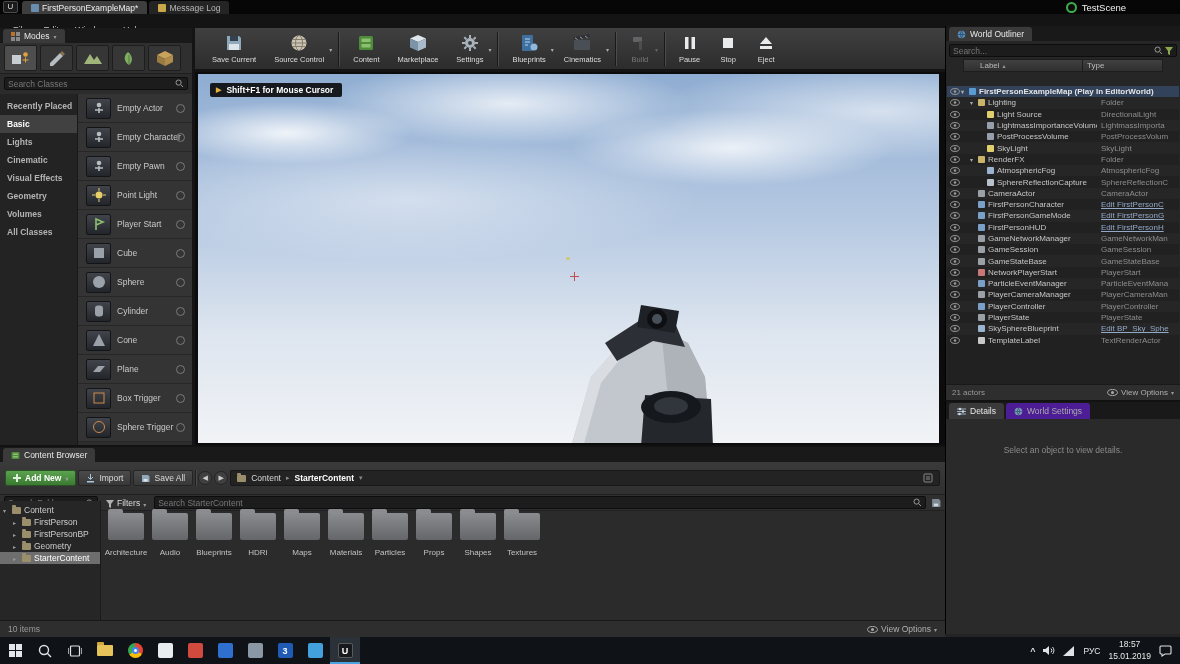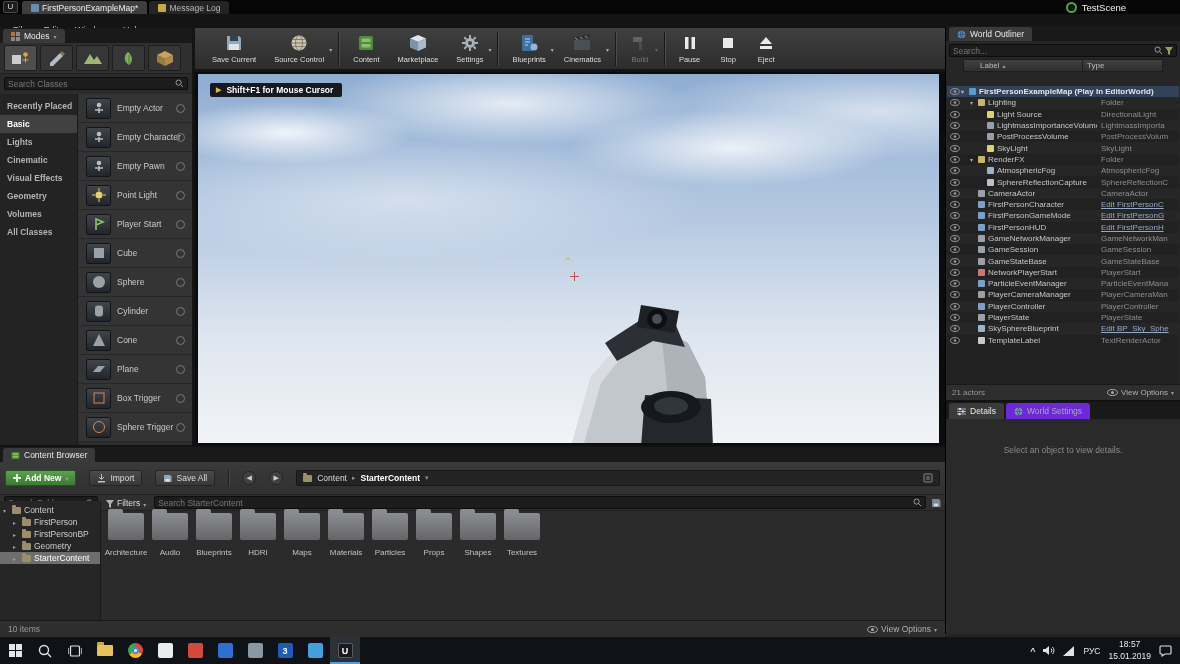--- a/index.html
+++ b/index.html
@@ -17,21 +17,21 @@
 .wtab-ic.log{background:#caa84a}
 .recorder{position:absolute;right:54px;top:0;height:14px;display:flex;align-items:center;gap:5px;font-size:9.5px;color:#f0f0f0}
 .rec-circle{width:11px;height:11px;border-radius:50%;background:#0c0c0c;border:2px solid #3fae4a;flex:none}
 
 
 #menubar{position:absolute;left:0;top:14px;width:1180px;height:32px;background:#141414;border-bottom:1px solid #000;display:flex;align-items:center;padding-left:5px}
 .menu-item{font-size:9px;color:#c8c8c8;padding:0 8px}
 
 
 .panel-tabbar{height:15px;background:#191919;display:flex;align-items:flex-end;padding-left:3px}
-.ptab{height:14px;background:#6d28d9;border-radius:3px 3px 0 0;display:flex;align-items:center;gap:4px;padding:0 8px;font-size:8.5px;color:#aaa;margin-right:2px;white-space:nowrap}
+.ptab{height:14px;background:#4c1d95;border-radius:3px 3px 0 0;display:flex;align-items:center;gap:4px;padding:0 8px;font-size:8.5px;color:#aaa;margin-right:2px;white-space:nowrap}
 .ptab.active{background:#3a3a3a;color:#e8e8e8}
 .caret{font-size:6px;color:#999}
 .inp{background:#1c1c1c;border:1px solid #0d0d0d;border-radius:2px;display:flex;align-items:center;padding:0 3px;height:13px}
 .inp input{flex:1;min-width:0;background:none;border:none;outline:none;color:#bbb;font-size:8.5px;font-family:inherit}
 .inp input::placeholder{color:#777}
 .mag{flex:none;margin-left:2px}
 .foot-right{margin-left:auto;display:flex;align-items:center;gap:3px;color:#b0b0b0}
 
 
 #modes{position:absolute;left:0;top:28px;width:195px;height:417px;background:#2b2b2b;border-right:3px solid #141414}
@@ -97,21 +97,21 @@
 .out-foot{position:absolute;left:0;right:0;bottom:0;height:16px;background:#2e2e2e;border-top:1px solid #191919;display:flex;align-items:center;font-size:8px;color:#9a9a9a;padding:0 6px}
 
 
 #details{position:absolute;left:945px;top:400px;width:235px;height:234px;background:#2a2a2a;border-left:1px solid #000;border-top:2px solid #121212}
 #details .panel-tabbar{height:17px}
 #details .ptab{height:16px}
 .dmsg{margin-top:26px;text-align:center;font-size:8.5px;color:#8b8b8b}
 
 
 #cb{position:absolute;left:0;top:445px;width:945px;height:192px;background:#2b2b2b;border-top:2px solid #121212}
-.cb-row1{height:28px;display:flex;align-items:center;gap:13px;padding:16px 5px;background:linear-gradient(#3a3a3a,#303030);border-bottom:1px solid #202020}
+.cb-row1{height:28px;display:flex;align-items:center;gap:2px;padding:16px 5px;background:linear-gradient(#3a3a3a,#303030);border-bottom:1px solid #202020}
 .btn-addnew{height:16px;background:linear-gradient(#5ba24f,#3a7a31);border:1px solid #285224;border-radius:2px;color:#fff;font-size:8.5px;font-weight:bold;display:flex;align-items:center;gap:4px;padding:0 7px;white-space:nowrap}
 .btn-flat{height:16px;background:linear-gradient(#4b4b4b,#383838);border:1px solid #242424;border-radius:2px;color:#ddd;font-size:8.5px;display:flex;align-items:center;gap:4px;padding:0 7px;white-space:nowrap}
 .vsep{width:1px;height:16px;background:#1f1f1f;box-shadow:1px 0 0 #4a4a4a}
 .nav-circ{width:14px;height:14px;border-radius:50%;background:#404040;border:1px solid #242424;color:#ccc;font-size:7px;display:flex;align-items:center;justify-content:center;flex:none}
 .crumbbar{flex:1;height:16px;background:#232323;border:1px solid #181818;border-radius:2px;display:flex;align-items:center;gap:5px;padding:0 6px;font-size:8.5px;overflow:hidden}
 .crumb{color:#d8d8d8}
 .crumb.bold{font-weight:bold;color:#fff}
 .crumb-sep{color:#888;font-size:7px}
 .crumb-end{margin-left:auto}
 .cb-row2{height:16px;display:flex;align-items:center;gap:5px;padding:0 4px;background:#2f2f2f;border-bottom:1px solid #202020}

